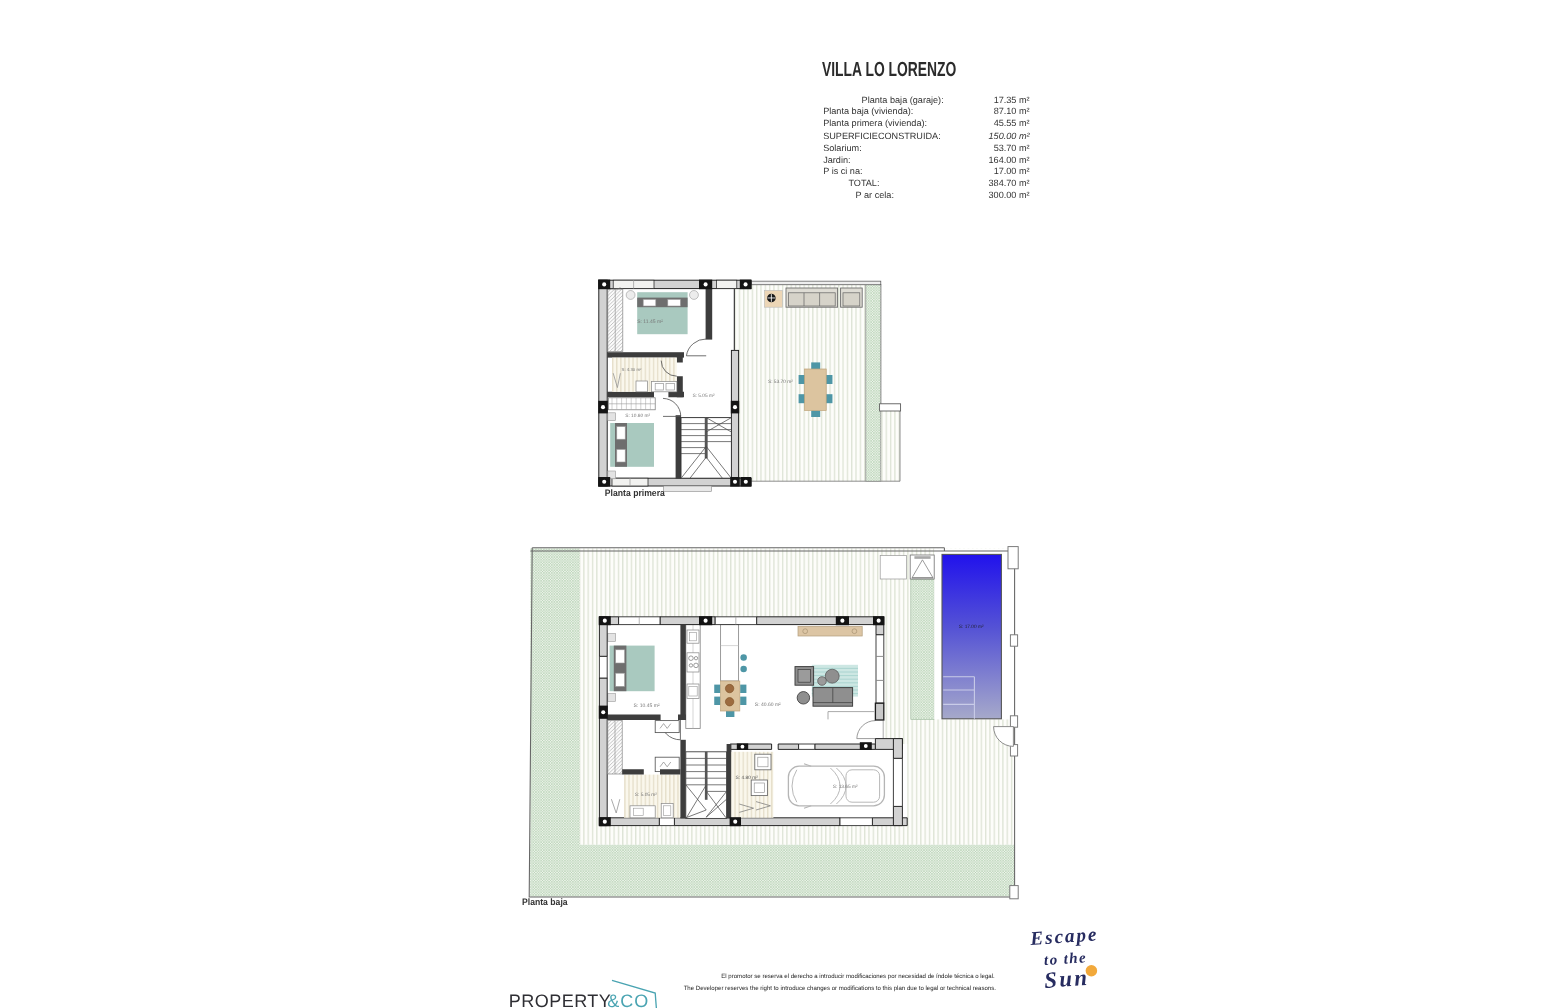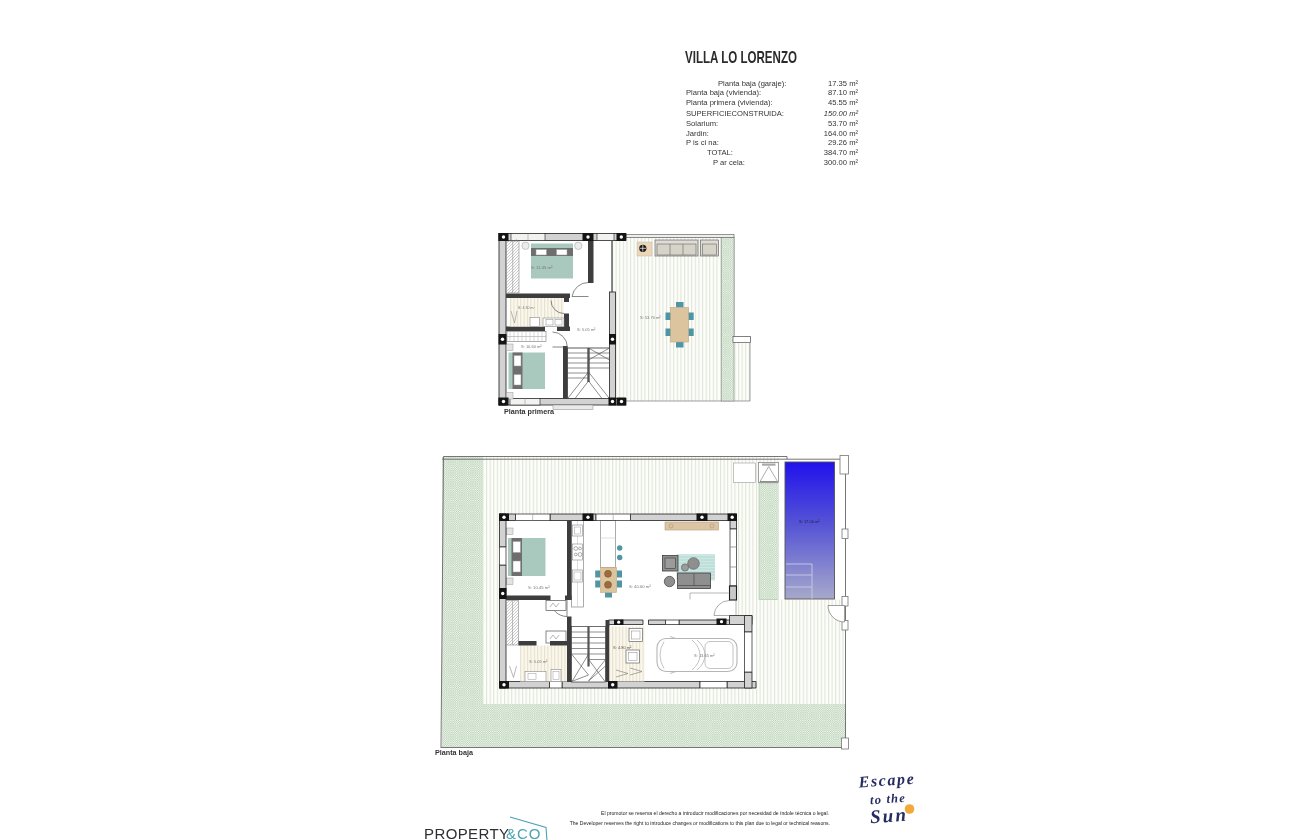--- a/index.html
+++ b/index.html
@@ -13,21 +13,21 @@
 
 <div class="abs" style="left:685px;top:48px;width:220px;height:18px;font-weight:bold;font-size:17px;color:#2b2b2b;transform:scaleX(0.68);transform-origin:left top;letter-spacing:0px;white-space:nowrap;">VILLA LO LORENZO</div>
 
 <div class="abs" style="left:686px;top:78.5px;width:172px;font-size:7.6px;color:#333;line-height:9.65px;">
   <div style="position:relative;padding-left:32px;"><span>Planta baja (garaje):</span><span style="position:absolute;right:0;">17.35 m²</span></div>
   <div style="position:relative;"><span>Planta baja (vivienda):</span><span style="position:absolute;right:0;">87.10 m²</span></div>
   <div style="position:relative;"><span>Planta primera (vivienda):</span><span style="position:absolute;right:0;">45.55 m²</span></div>
   <div style="position:relative;margin-top:2px;"><span>SUPERFICIECONSTRUIDA:</span><span style="position:absolute;right:0;font-style:italic;">150.00 m²</span></div>
   <div style="position:relative;"><span>Solarium:</span><span style="position:absolute;right:0;">53.70 m²</span></div>
   <div style="position:relative;"><span>Jardin:</span><span style="position:absolute;right:0;">164.00 m²</span></div>
-  <div style="position:relative;"><span>P is ci na:</span><span style="position:absolute;right:0;">29.26 m²</span></div>
+  <div style="position:relative;"><span>P is ci na:</span><span style="position:absolute;right:0;">17.00 m²</span></div>
   <div style="position:relative;margin-left:21px;"><span>TOTAL:</span><span style="position:absolute;right:0;">384.70 m²</span></div>
   <div style="position:relative;margin-left:27px;"><span>P ar cela:</span><span style="position:absolute;right:0;">300.00 m²</span></div>
 </div>
 
 <div class="abs" style="left:488px;top:224px;width:282px;height:198px;">
 <svg width="282" height="198" viewBox="488 224 282 198">
 <defs>
   <pattern id="st1" width="3.6" height="8" patternUnits="userSpaceOnUse">
     <rect width="3.6" height="8" fill="#fdfdfa"></rect>
     <line x1="0.6" y1="0" x2="0.6" y2="8" stroke="#d5dccb" stroke-width="0.85"></line>

